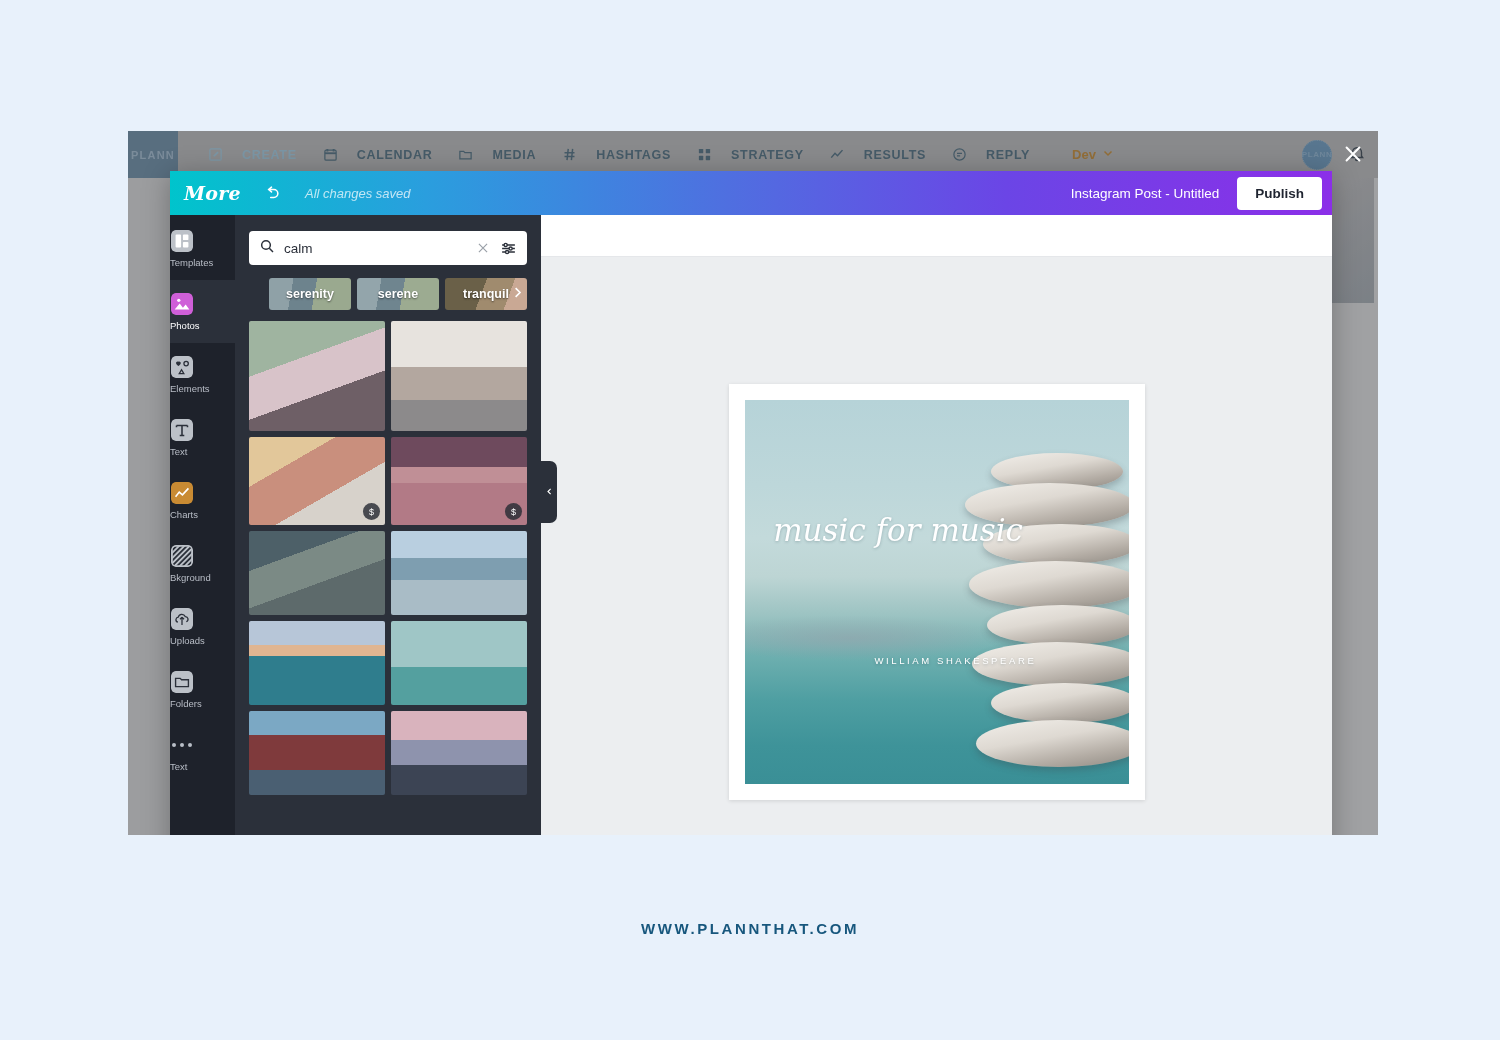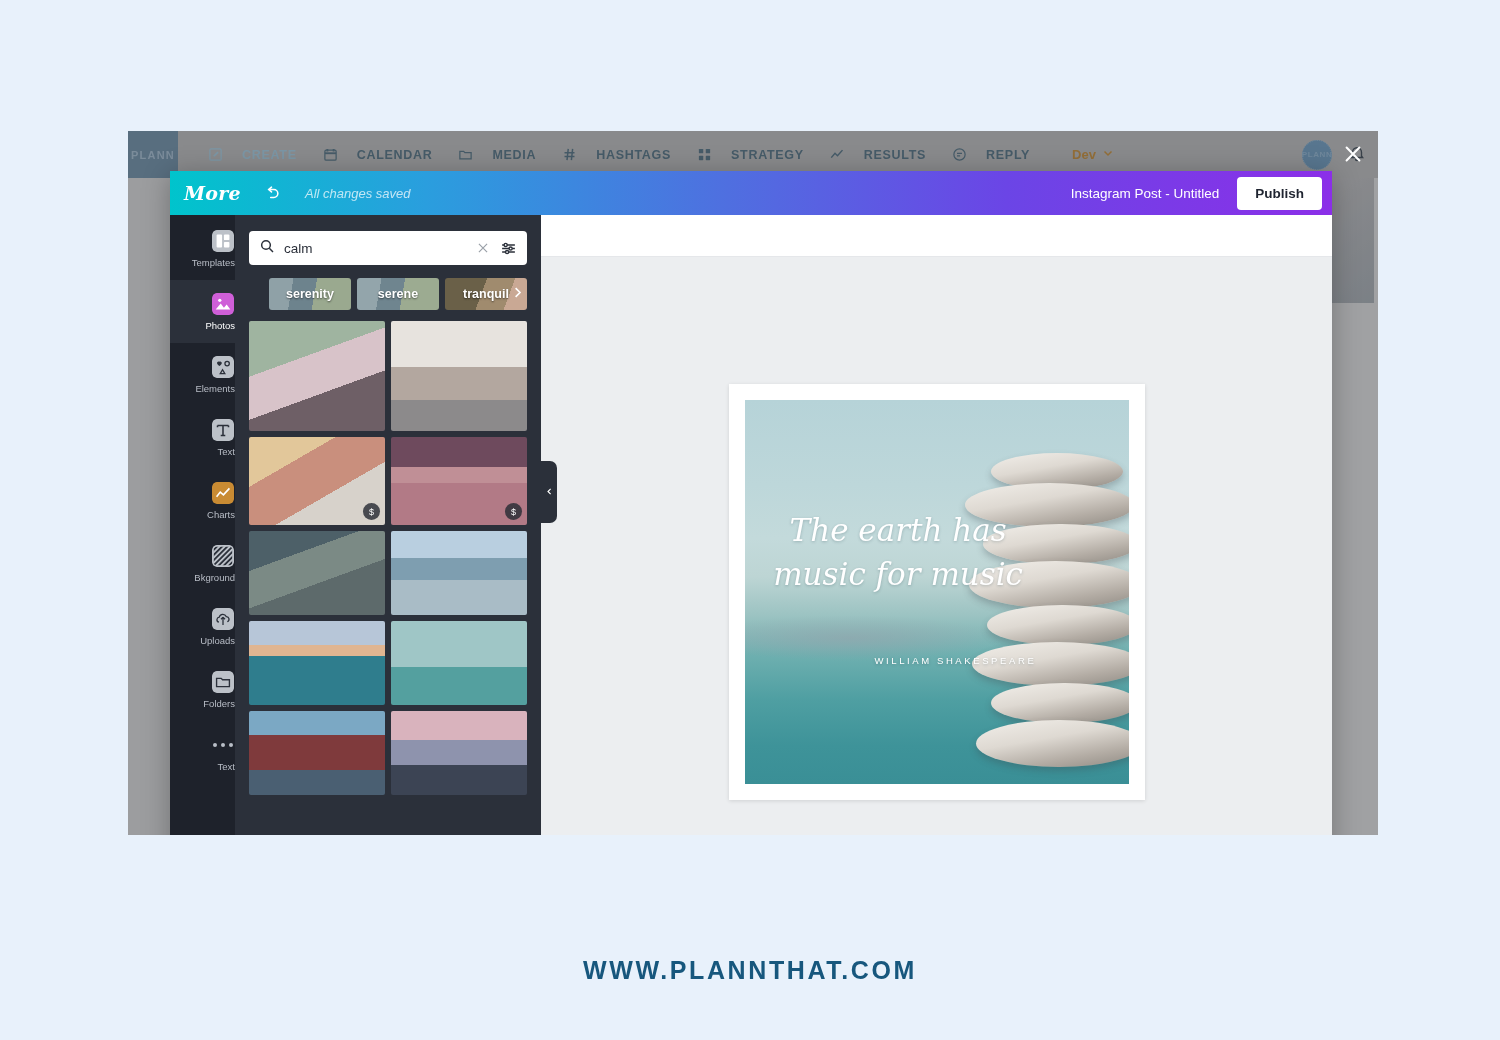--- a/index.html
+++ b/index.html
@@ -102,21 +102,21 @@
     margin-left:18px; margin-right:10px;
     background:#fff; color:#1f2430; font-weight:700; font-size:13.5px;
     border:none; border-radius:4px; padding:9px 18px; cursor:pointer;
   }
 
   #canva-body { position:relative; width:100%; height:712px; background:#2b303a; display:flex; }
 
   
   #tool-rail { width:65px; background:#1e222b; position:relative; flex:0 0 65px; padding-top:2px; }
   .tool {
-    height:63px; display:flex; flex-direction:column; align-items:flex-end; justify-content:center;
+    height:63px; display:flex; flex-direction:column; align-items:flex-start; justify-content:center;
     gap:4px; color:#b9bec7; font-size:9.5px; cursor:pointer; position:relative;
   }
   .tool .t-ico { width:24px; height:24px; display:flex; align-items:center; justify-content:center;}
   .tool.sel { background:#2b303a; color:#fff; }
   .tool.sel::before { content:""; position:absolute; left:0; top:-10px; width:10px; height:10px;
      background:#1e222b; border-bottom-left-radius:10px; box-shadow:-0px 5px 0 0 #2b303a; display:none;}
   .ico-sq { width:22px;height:22px;border-radius:5px;display:block; }
 
   
   #search-panel { width:306px; background:#2b303a; position:relative; flex:0 0 306px; padding:16px 14px 0 14px;}
@@ -197,21 +197,21 @@
   }
   #author {
     position:absolute; left:4%; top:66.5%; width:72%; z-index:5; text-align:right;
     color:#fff; font-size:9.5px; letter-spacing:2.6px; font-weight:400;
     text-shadow: 0 1px 3px rgba(40,70,80,.35);
   }
 
   
   #footer {
     position:absolute; left:0; top:920px; width:1500px; text-align:center;
-    color:#17577d; font-size:25px; letter-spacing:2.6px; font-weight:600;margin-top:36px;
+    color:#17577d; font-size:15px; letter-spacing:2.6px; font-weight:600;
   }
 </style>
 </head>
 <body>
 
 <div id="page">
 
   <div id="app-window">
 
     <div id="plann-nav">
@@ -546,21 +546,20 @@
                   <div class="rock" style="left:18%;top:23%;width:84%;height:12%;"></div>
                   <div class="rock" style="left:10%;top:34%;width:94%;height:14%;"></div>
                   <div class="rock" style="left:20%;top:47%;width:82%;height:12%;"></div>
                   <div class="rock" style="left:12%;top:58%;width:92%;height:13%;"></div>
                   <div class="rock" style="left:22%;top:70%;width:80%;height:12%;"></div>
                   <div class="rock" style="left:14%;top:81%;width:90%;height:14%;"></div>
                 </div>
 
 
                 <div id="quote">
-                  <div>The earth has</div>
                   <div>music for music</div>
                 </div>
 
                 <div id="author">WILLIAM SHAKESPEARE</div>
               </div>
             </div>
 
           </div>
         </div>
       </div>

